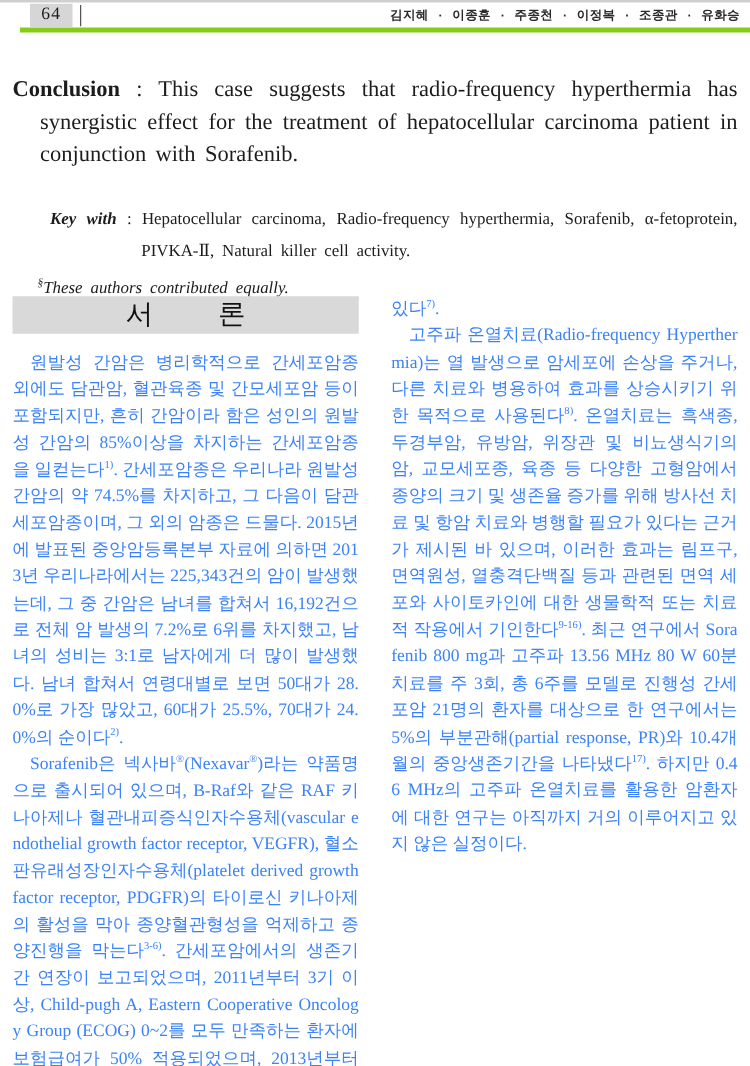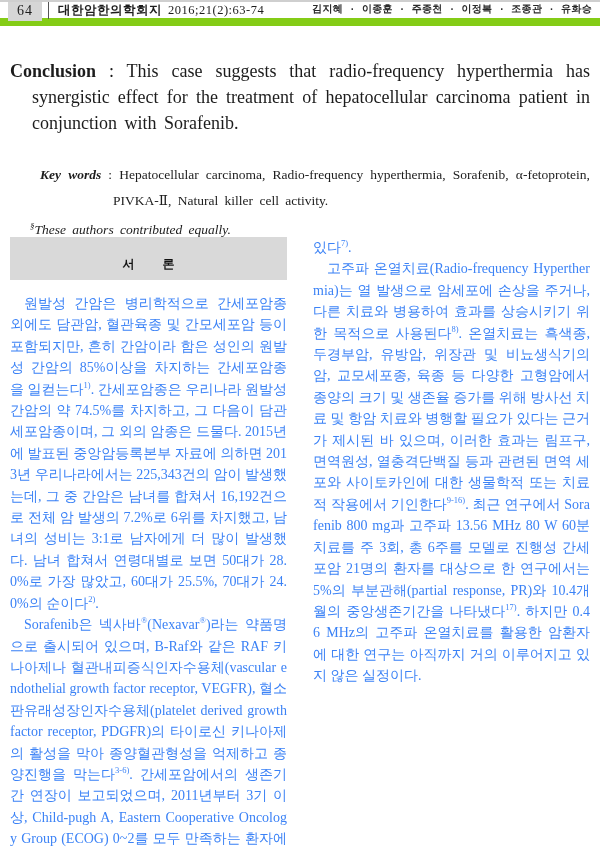--- a/index.html
+++ b/index.html
@@ -5,23 +5,23 @@
   * { margin:0; padding:0; box-sizing:border-box; }
   html,body { background:#e8e8e8; }
   body { font-family:"Liberation Serif","DejaVu Serif",serif; color:#1c1c1c; }
   .page {
     position:relative; width:600px; height:853px; margin:0 auto;
     background:#ffffff; overflow:hidden;
   }
   
   .top-strip { position:absolute; top:0; left:0; width:100%; height:2px; background:#cfcfcf; }
   .header {
-    position:absolute; top:2px; left:0; right:0; height:24px;
-    display:flex; align-items:flex-start;
-    border-bottom:8px solid #84cc16;
+    position:absolute; top:2px; left:16px; right:0; height:24px;
+    display:flex; align-items:center;
+    border-bottom:4px solid #84cc16;
   }
   .pagenum-box {
     background:#d6d6d6; margin-left:8px; padding:1px 9px 2px;
     font-size:14px; letter-spacing:1px;
   }
   .header-vline { width:1px; height:17px; background:#555; margin:0 9px 0 6px; }
   .journal { font-size:12.5px; font-weight:bold; letter-spacing:0.5px; }
   .journal .jr-no { font-weight:normal; margin-left:6px; font-size:12.5px; }
   .authors {
     margin-left:auto; margin-right:8px;
@@ -43,53 +43,50 @@
   .note { font-size:13.5px; line-height:26px; margin-left:20px; margin-top:3px; word-spacing:3px;font-style:italic; }
   sup.mark { font-size:9px; vertical-align:super; line-height:0; }
   
   .columns {
     position:absolute; top:237px; left:10px; right:10px;
     display:flex; gap:26px;
   }
   .col { width:277px; }
   .section-heading {
     background:#d9d9d9; text-align:center;
-    font-size:12px; font-weight:bold; line-height:24px;
-    padding:15px 0 4px; word-spacing:2.1em; margin-bottom:13px;
+    font-size:22px; font-weight:normal; line-height:24px;
+    padding:2px 0 4px; word-spacing:2.1em; margin-bottom:13px;
     color:#111;
   }
   .kpara {
     font-size:14px; line-height:21.4px; text-align:justify;
     word-break:break-all; color:#3b82f6;
   }
   .kpara.indent { text-indent:1em; }
   sup.ref { font-size:8.5px; vertical-align:super; line-height:0; }
 </style>
 </head>
 <body>
 
 <div class="page">
 
   <div class="top-strip"></div>
 
   <div class="header">
     <span class="pagenum-box">64</span>
     <span class="header-vline"></span>
-    <span class="journal">
-      <span>대한암한의학회지</span><span class="jr-no">2016;21(2):63-74</span>
-    </span>
     <span class="authors">김지혜 · 이종훈 · 주종천 · 이정복 · 조종관 · 유화승</span>
   </div>
 
   <div class="abstract">
     <p class="conc">
       <span class="lbl">Conclusion</span><span> : </span><span>This case suggests that radio-frequency hyperthermia has synergistic effect for the treatment of hepatocellular carcinoma patient in conjunction with Sorafenib.</span>
     </p>
     <p class="kw">
-      <span class="lbl">Key words</span><span> : </span><span>Hepatocellular carcinoma, Radio-frequency hyperthermia, Sorafenib, α-fetoprotein, PIVKA-Ⅱ, Natural killer cell activity.</span>
+      <span class="lbl">Key with</span><span> : </span><span>Hepatocellular carcinoma, Radio-frequency hyperthermia, Sorafenib, α-fetoprotein, PIVKA-Ⅱ, Natural killer cell activity.</span>
     </p>
     <p class="note">
       <sup class="mark">§</sup><span>These authors contributed equally.</span>
     </p>
   </div>
 
   <div class="columns">
     <div class="col">
       <div class="section-heading">서 론</div>
       <div>

